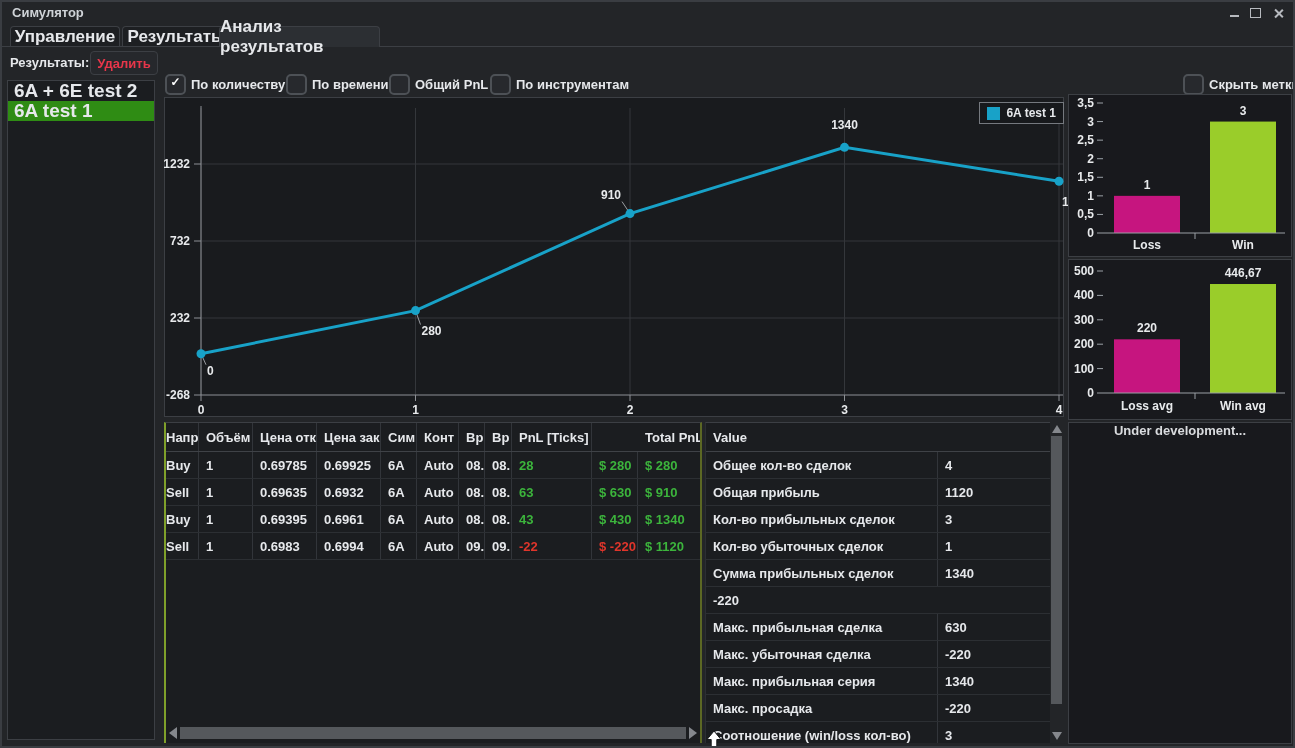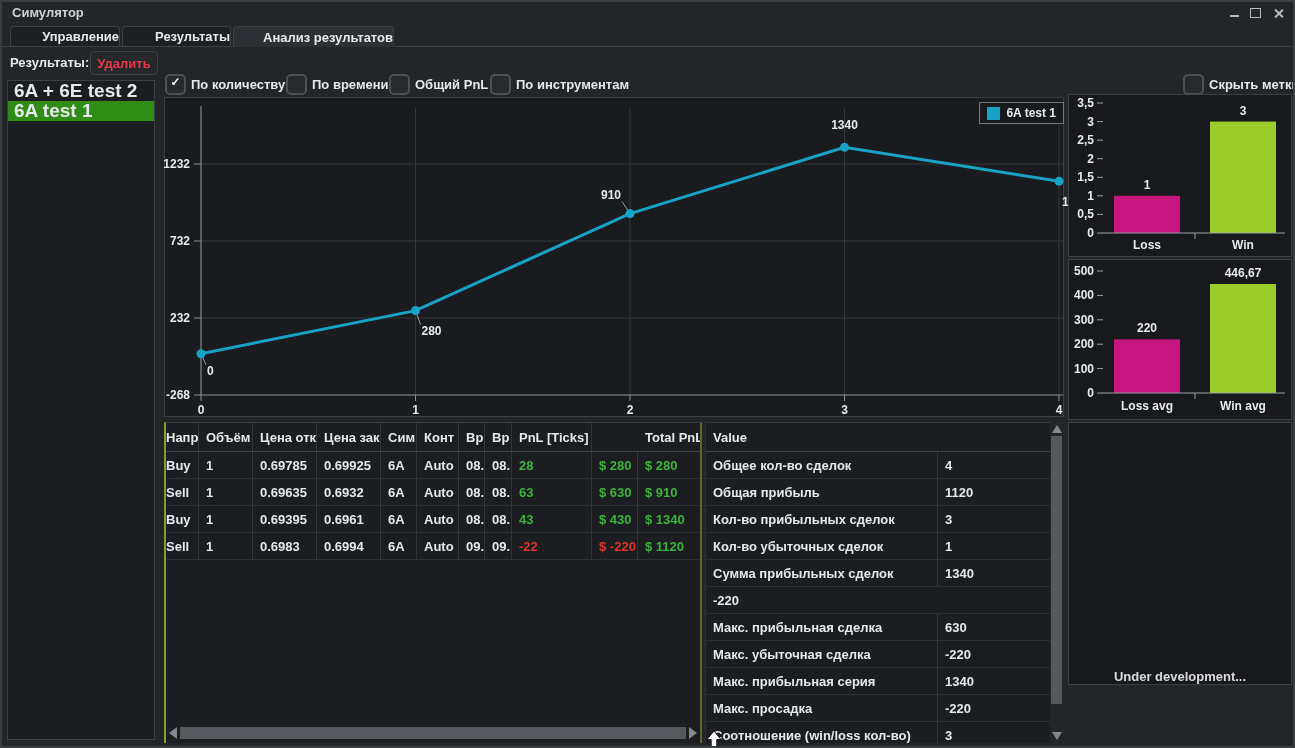--- a/index.html
+++ b/index.html
@@ -16,21 +16,21 @@
   .winctl{top:4px;width:14px;height:14px;display:flex;align-items:center;justify-content:center;cursor:default;}
   .minimize-glyph{width:9px;height:2px;background:#b7babf;margin-top:6px;}
   .maximize-glyph{width:9px;height:8px;border:1.5px solid #b7babf;}
   .close-glyph{position:relative;width:11px;height:11px;}
   .close-glyph::before,.close-glyph::after{content:"";position:absolute;left:5px;top:0;width:1.6px;height:11px;background:#b7babf;}
   .close-glyph::before{transform:rotate(45deg);}
   .close-glyph::after{transform:rotate(-45deg);}
   
   .tabline{left:0;top:44px;right:0;height:1px;background:#3c3f44;}
   .tab{top:24px;height:20px;border:1px solid #3c3f44;border-bottom:none;border-radius:4px 4px 0 0;
-       background:#1d1f22;display:flex;align-items:center;justify-content:flex-end;font-size:13px;z-index:1;}
+       background:#1d1f22;display:flex;align-items:center;justify-content:center;font-size:17px;z-index:1;}
   .tab.active{background:#2c2f33;height:21px;z-index:2;}
   
   .results-label{left:8px;top:53px;font-size:13px;}
   .delete-btn{left:88px;top:49px;width:68px;height:24px;border:1px solid #3c3f44;border-radius:4px;
       color:#e8364a;font-size:13px;display:flex;align-items:center;justify-content:center;background:#26282c;}
   .listbox{left:5px;top:78px;width:148px;height:660px;border:1px solid #3c3f44;background:#1b1d20;}
   .list-item{height:20px;line-height:20px;padding-left:6px;font-size:19px;white-space:nowrap;overflow:hidden;}
   .list-item.selected{background:#2f8c14;}
   
   .cbgroup{display:flex;align-items:center;gap:5px;top:72px;height:20px;cursor:default;}
@@ -39,21 +39,21 @@
   .cblabel{font-size:13px;white-space:nowrap;}
   
   .line-chart-panel{left:162px;top:95px;width:900px;height:320px;border:1px solid #3c3f44;background:#191b1e;}
   .legend-box{right:-1px;top:4px;height:22px;border:1px solid #75797f;background:#17191c;
       display:flex;align-items:center;gap:6px;padding:0 7px;}
   .legend-swatch{width:13px;height:13px;background:#18a2c8;}
   .legend-label{font-size:12px;}
   .panel{border:1px solid #3c3f44;background:#18191d;}
   .bar-panel-1{left:1066px;top:92px;width:224px;height:163px;}
   .bar-panel-2{left:1066px;top:257px;width:224px;height:161px;}
-  .underdev-panel{left:1066px;top:420px;width:224px;height:263px;display:flex;align-items:flex-end;justify-content:center;}
+  .underdev-panel{left:1066px;top:420px;width:224px;height:322px;display:flex;align-items:flex-start;justify-content:center;}
   .underdev-text{font-size:13px;color:#d9dbde;}
   svg text{font-family:"Liberation Sans",sans-serif;font-weight:700;}
   
   .trades-table{left:162px;top:420px;width:538px;height:321px;background:#1b1d20;border-top:1px solid #3c3f44;
       border-left:2px solid #7fa02a;border-right:2px solid #5c6824;overflow:hidden;}
   .params-table{left:703px;top:420px;width:345px;height:321px;background:#1b1d20;border-top:1px solid #3c3f44;
       border-left:1px solid #2c2f33;overflow:hidden;}
   .thead{display:flex;height:28px;border-bottom:1px solid #3f4247;}
   .trow{display:flex;height:26px;border-bottom:1px solid #2c2f33;}
   .tcell{flex:none;box-sizing:border-box;border-right:1px solid #32353a;padding-left:7px;
@@ -95,21 +95,21 @@
       </div>
   </div>
 
   <div class="abs tabline"></div>
   <div class="abs tab" style="left:8px;width:110px;">
       <span>Управление</span>
     </div>
   <div class="abs tab" style="left:120px;width:109px;">
       <span>Результаты</span>
     </div>
-  <div class="abs tab active" style="left:231px;width:161px;">
+  <div class="abs tab active" style="left:217px;width:161px;">
       <span>Анализ результатов</span>
     </div>
 
   <div class="abs results-label">Результаты:</div>
   <div class="abs delete-btn">Удалить</div>
   <div class="abs listbox">
     <div class="list-item">6A + 6E test 2</div>
     <div class="list-item selected">6A test 1</div>
   </div>
 

